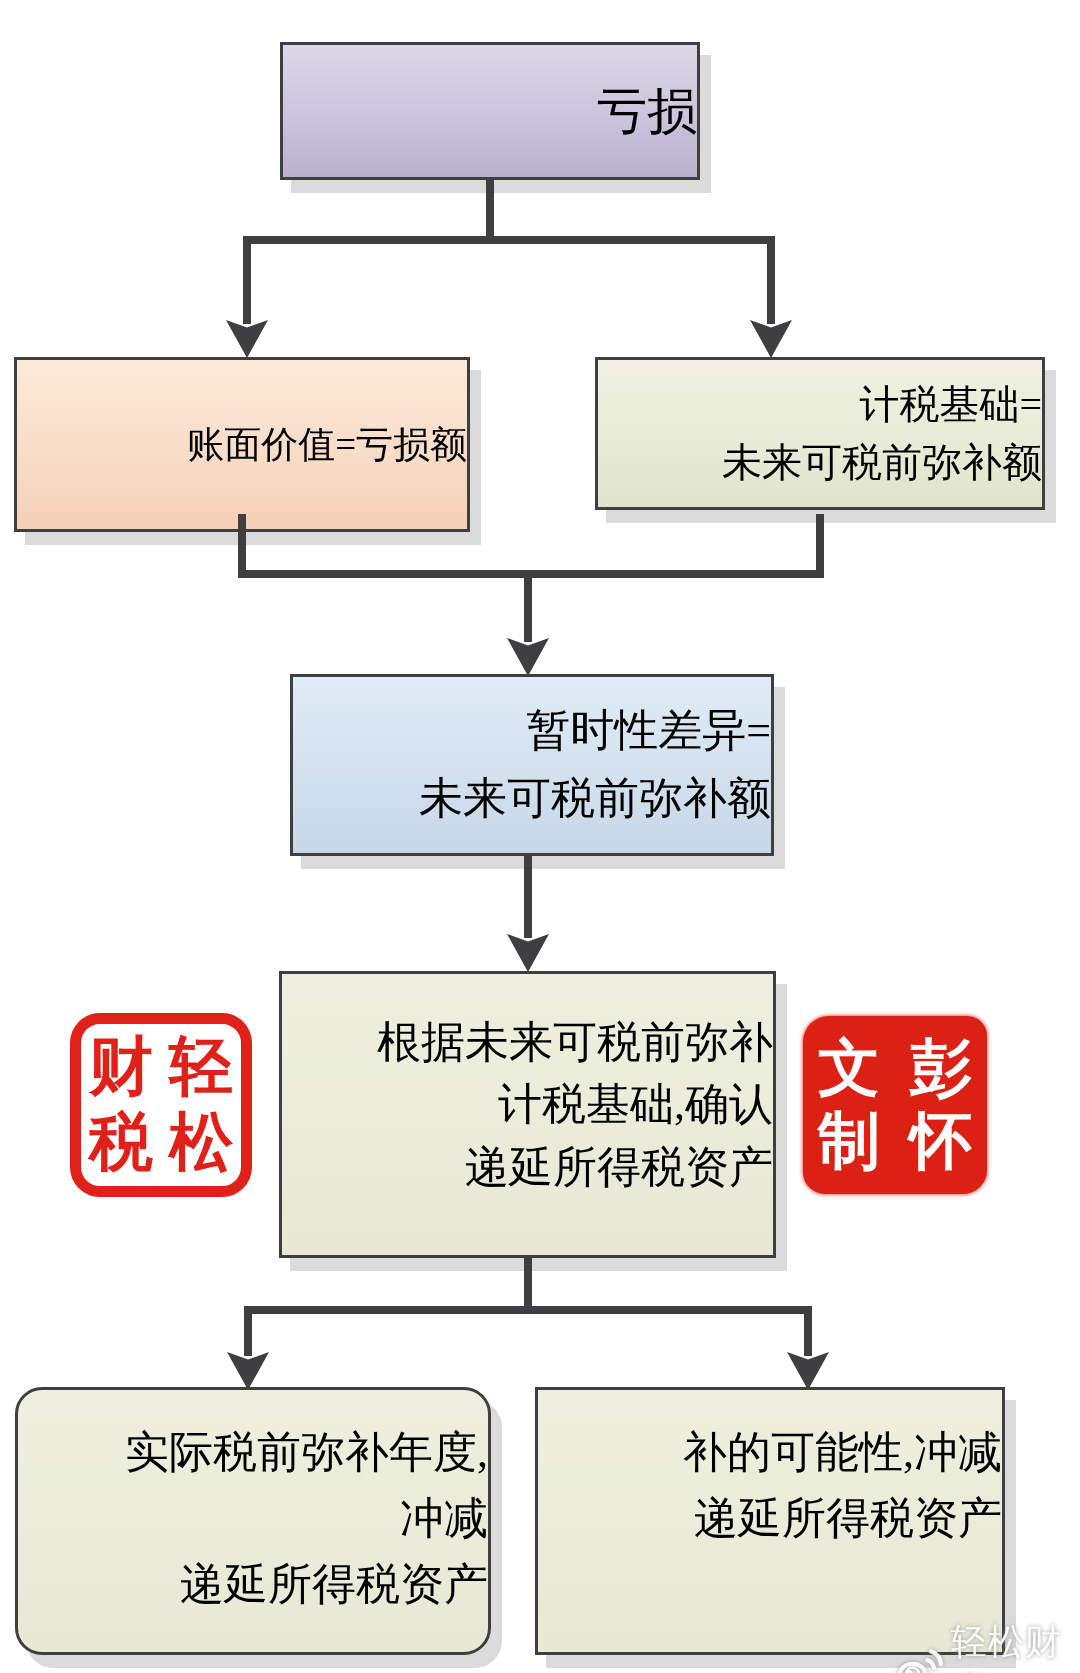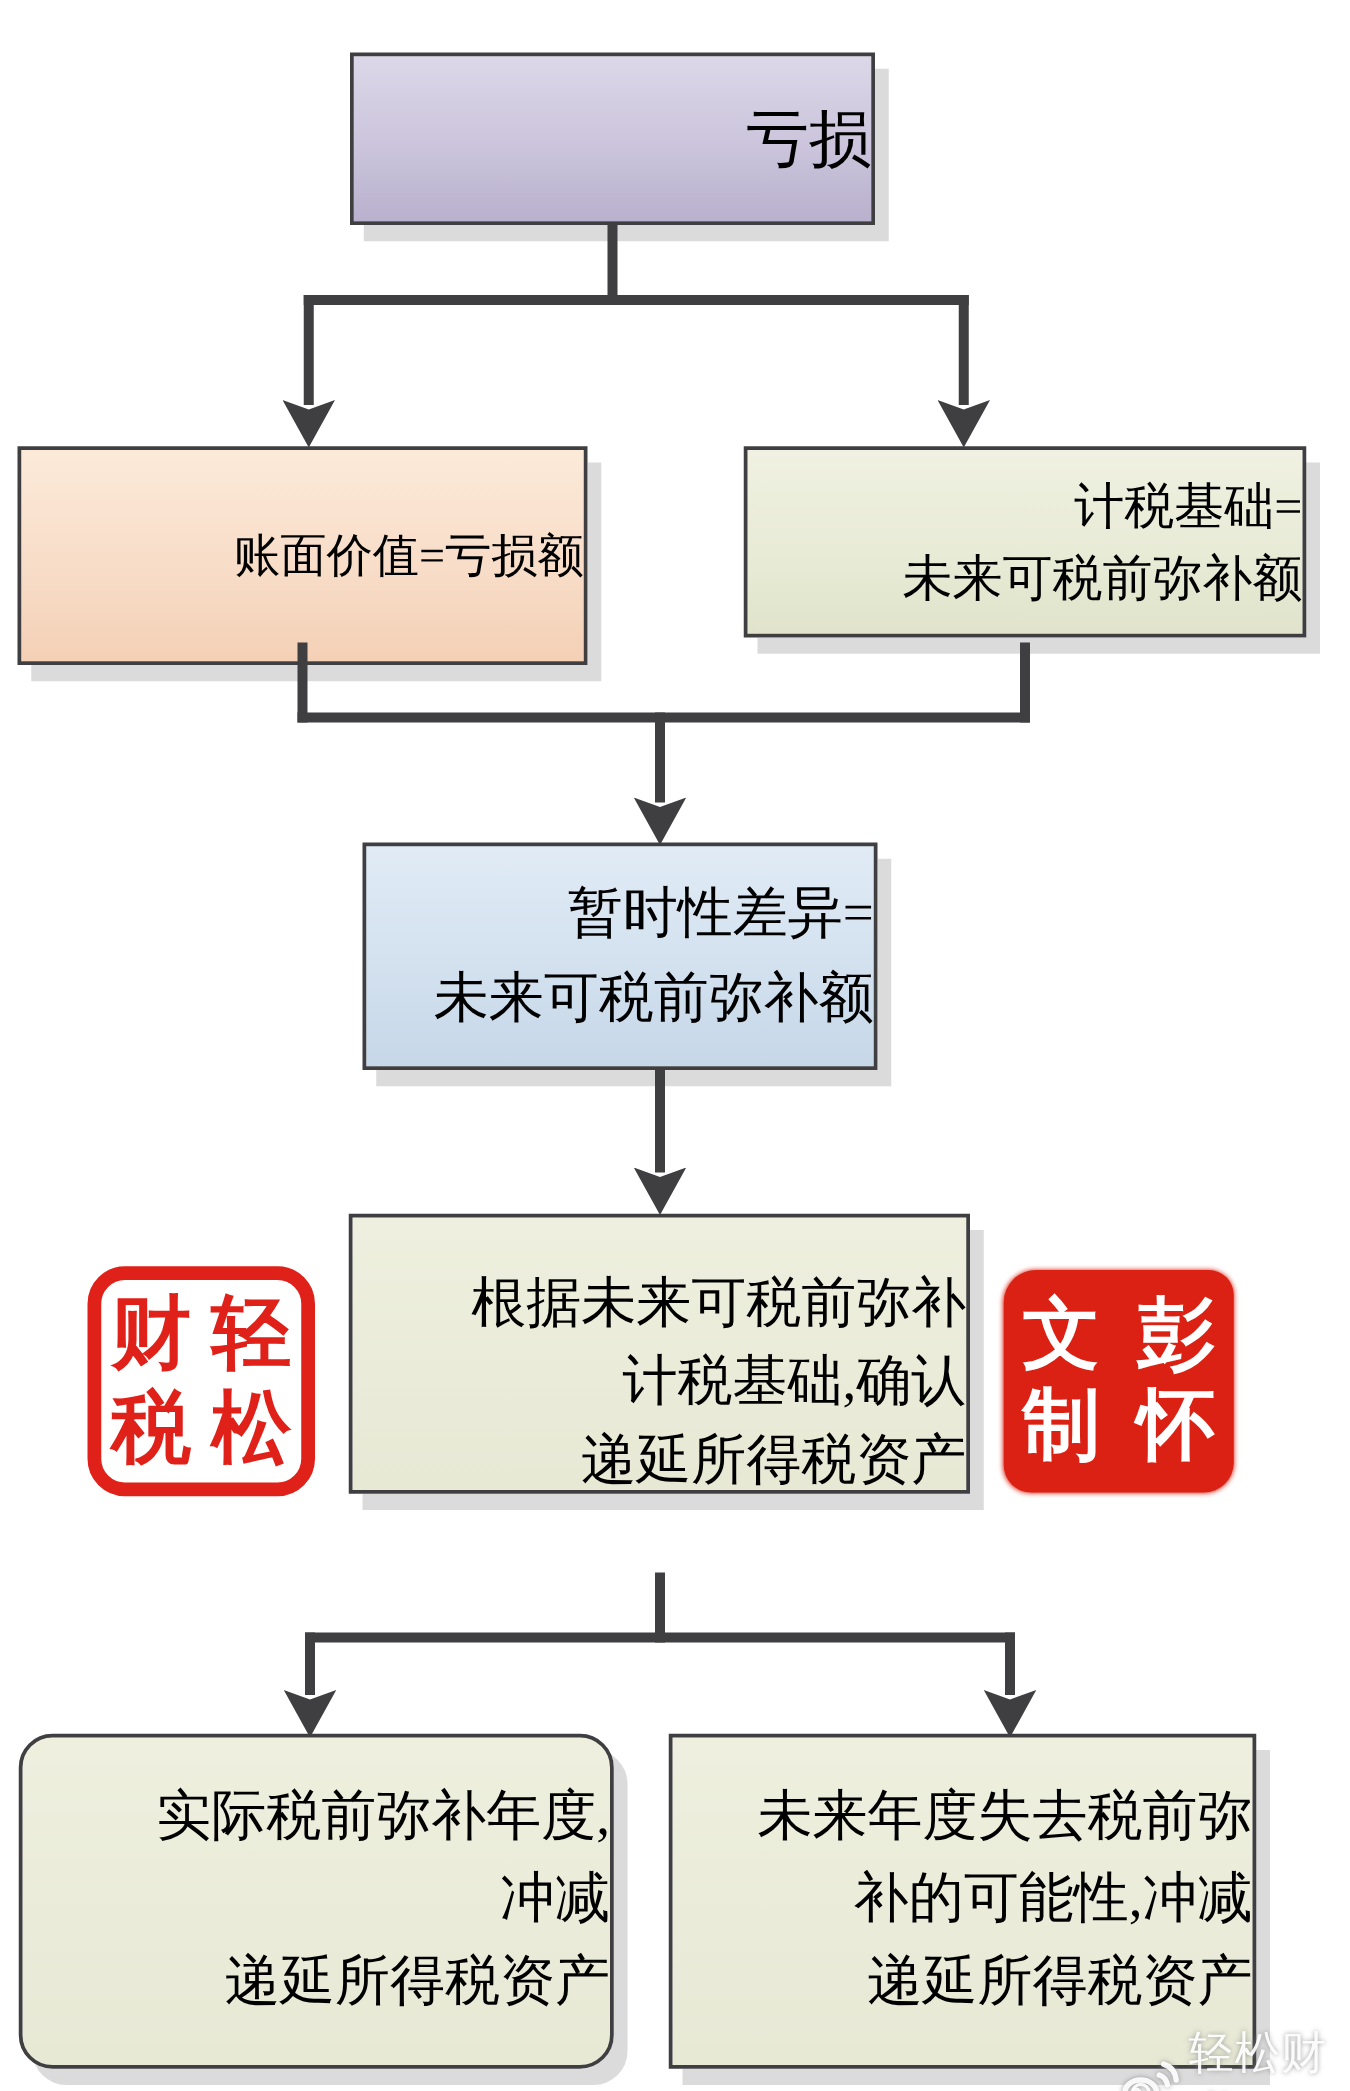--- a/index.html
+++ b/index.html
@@ -35,27 +35,27 @@
     background:linear-gradient(180deg,#fcead9 0%,#f8ddc8 55%,#f4d0b6 100%);
     font-size:37px;
   }
   #node-taxbasis{
     left:595px;top:357px;width:450px;height:153px;
     background:linear-gradient(180deg,#f0f1e2 0%,#e8ebd6 55%,#e1e4cb 100%);
     font-size:40px;
     line-height:1.45;
   }
   #node-tempdiff{
-    left:290px;top:674px;width:412px;height:182px;
+    left:290px;top:674px;width:484px;height:182px;
     background:linear-gradient(180deg,#e0ebf5 0%,#d3e1ef 55%,#c6d7e8 100%);
     font-size:44px;
     line-height:1.55;
   }
   #node-recognize{
-    left:279px;top:971px;width:497px;height:224px;
+    left:279px;top:971px;width:497px;height:287px;
     background:linear-gradient(180deg,#eeefde 0%,#e7e9d5 100%);
     font-size:44px;
     line-height:1.42;
     justify-content:flex-start;
     padding-top:38px;
   }
   #node-actual{
     left:15px;top:1387px;width:476px;height:268px;
     background:linear-gradient(180deg,#eeefde 0%,#e7e9d5 100%);
     font-size:44px;
@@ -187,21 +187,20 @@
   <div class="arrowhead" style="left:227px;top:1352px;"></div>
   <div class="cline" style="left:804px;top:1306px;width:8px;height:50px;"></div>
   <div class="arrowhead" style="left:787px;top:1352px;"></div>
 
   <div class="node" id="node-actual">
     <span class="tline">实际税前弥补年度,</span>
     <span class="tline">冲减</span>
     <span class="tline">递延所得税资产</span>
   </div>
   <div class="node" id="node-lose">
-    <span class="tline">未来年度失去税前弥</span>
     <span class="tline">补的可能性,冲减</span>
     <span class="tline">递延所得税资产</span>
   </div>
 
   <div id="watermark">
     <svg width="56" height="46" viewBox="0 0 56 46" aria-hidden="true">
       <g fill="none" stroke="currentColor" stroke-width="5" stroke-linecap="round">
         <ellipse cx="19" cy="31" rx="14.5" ry="11.5"></ellipse>
         <path d="M36 15 q6 2 7.5 9"></path>
         <path d="M40 5 q10.5 3.5 11.5 14.5"></path>

